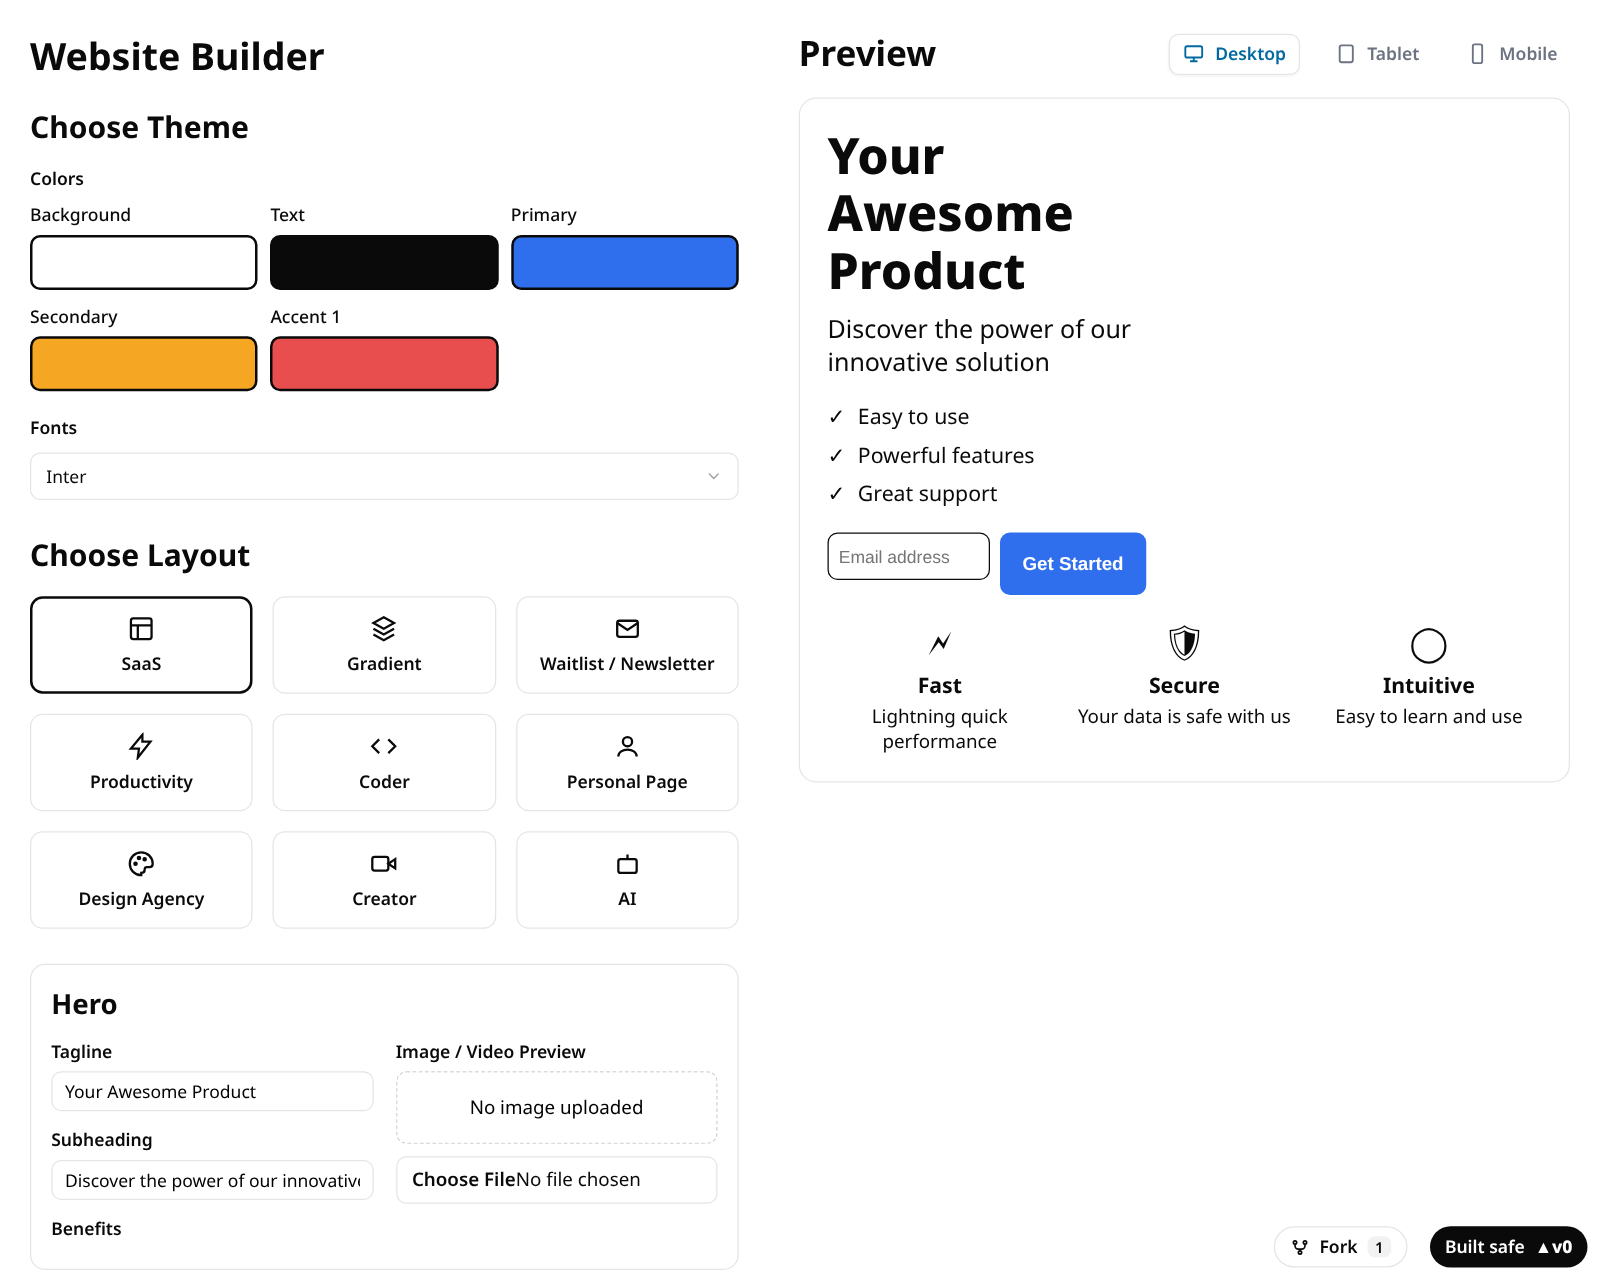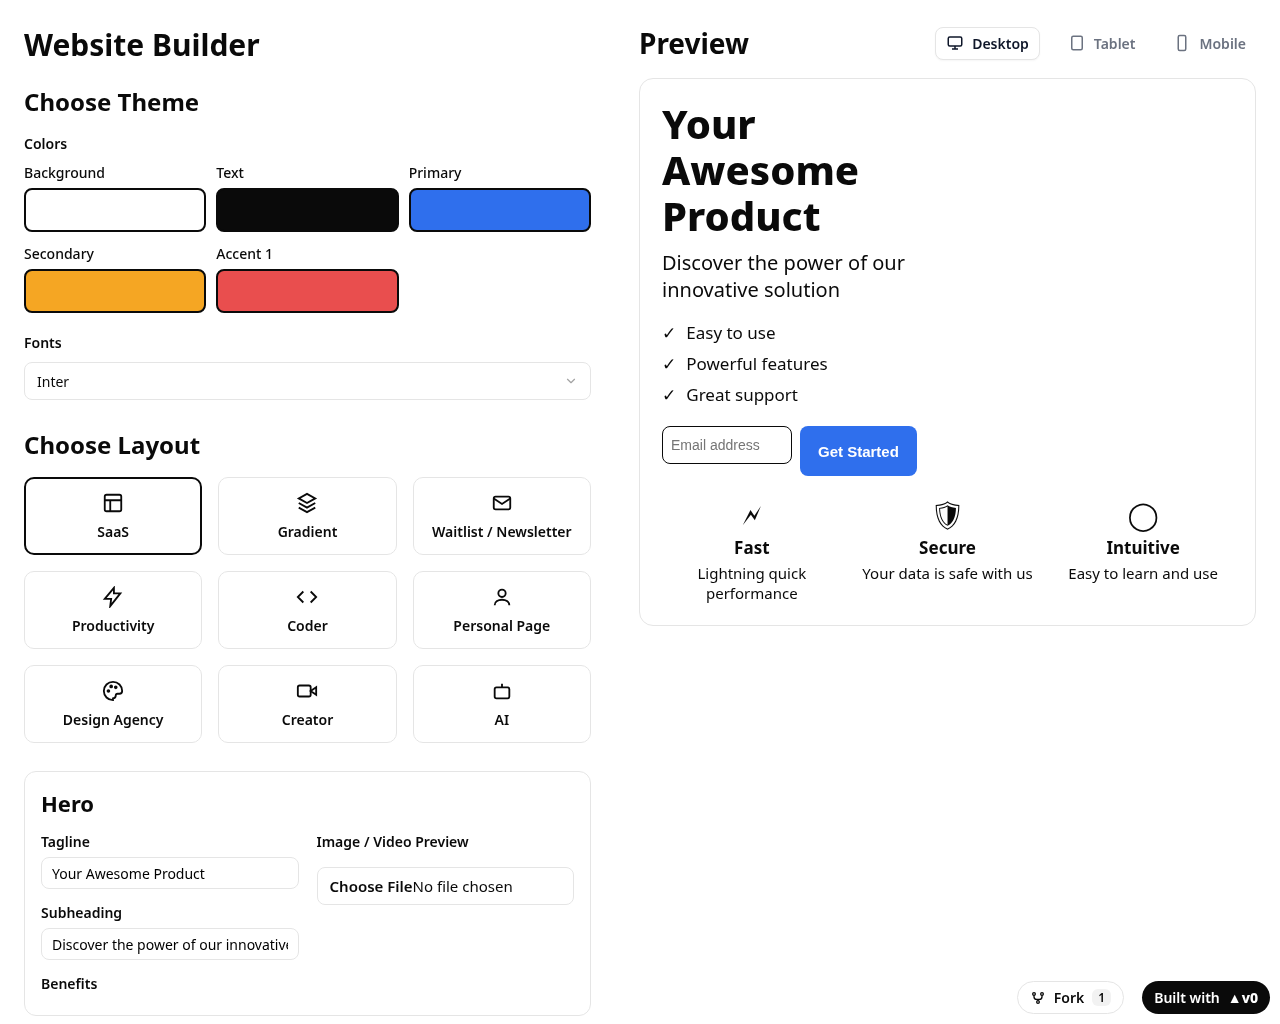--- a/index.html
+++ b/index.html
@@ -118,21 +118,21 @@
   .preview-header {
     display:flex; align-items:center; justify-content:space-between;
     margin-bottom:16px;
   }
   .preview-header h1 { font-size:28px; font-weight:700; }
   .device-switch { display:flex; gap:18px; align-items:center; }
   .device-btn {
     display:flex; align-items:center; gap:8px; font-weight:600;
     padding:6px 10px; border-radius:8px; color:#6b7280;
   }
-  .device-btn.active { border:1px solid #e5e5e5; color:#0f172a; background:#fff; box-shadow:0 1px 2px rgba(0,0,0,.04);}
+  .device-btn.active { border:1px solid #e5e5e5; color:#0369a1; background:#fff; box-shadow:0 1px 2px rgba(0,0,0,.04);}
   .device-btn svg { width:18px; height:18px; stroke:currentColor; stroke-width:2; fill:none; }
 
   .preview-surface {
     border:1px solid #e5e5e5; border-radius:14px; padding:22px;
     background:#fff;
   }
   .hero-title { font-size:40px; line-height:1.15; font-weight:800; max-width:260px; }
   .hero-sub   { font-size:20px; margin-top:10px; max-width:340px; }
   .benefits { margin-top:18px; display:flex; flex-direction:column; gap:8px; font-size:17px;}
   .benefits .row { display:flex; gap:10px; align-items:center; }
@@ -280,20 +280,23 @@
       <div class="hero-cols">
         <div class="hero-col">
           <span class="label-small">Tagline</span>
           <input class="text-input mb14" value="Your Awesome Product" style="">
           <span class="label-small">Subheading</span>
           <input class="text-input mb14" value="Discover the power of our innovative solution" style="">
           <span class="label-small">Benefits</span>
         </div>
         <div class="hero-col">
           <span class="label-small">Image / Video Preview</span>
+          <div class="dropzone">
+            <span>No image uploaded</span>
+          </div>
           <div class="file-picker">
             <span class="btn-label">Choose File</span>
             <span>No file chosen</span>
           </div>
         </div>
       </div>
     </div>
 
     <div style="height:900px"></div>
   </div>
@@ -374,16 +377,16 @@
     <svg viewBox="0 0 24 24">
         <circle cx="6" cy="6" r="2"></circle>
         <circle cx="18" cy="6" r="2"></circle>
         <circle cx="12" cy="18" r="2"></circle>
         <path d="M6 8v2a4 4 0 0 0 4 4h4a4 4 0 0 0 4-4V8M12 14v2"></path>
       </svg>
     <span>Fork</span>
     <span class="count">1</span>
   </div>
   <div class="pill built">
-    <span>Built with</span>
+    <span>Built safe</span>
     <span style="font-weight:800">▲v0</span>
   </div>
 </div>
 
 </body></html>

